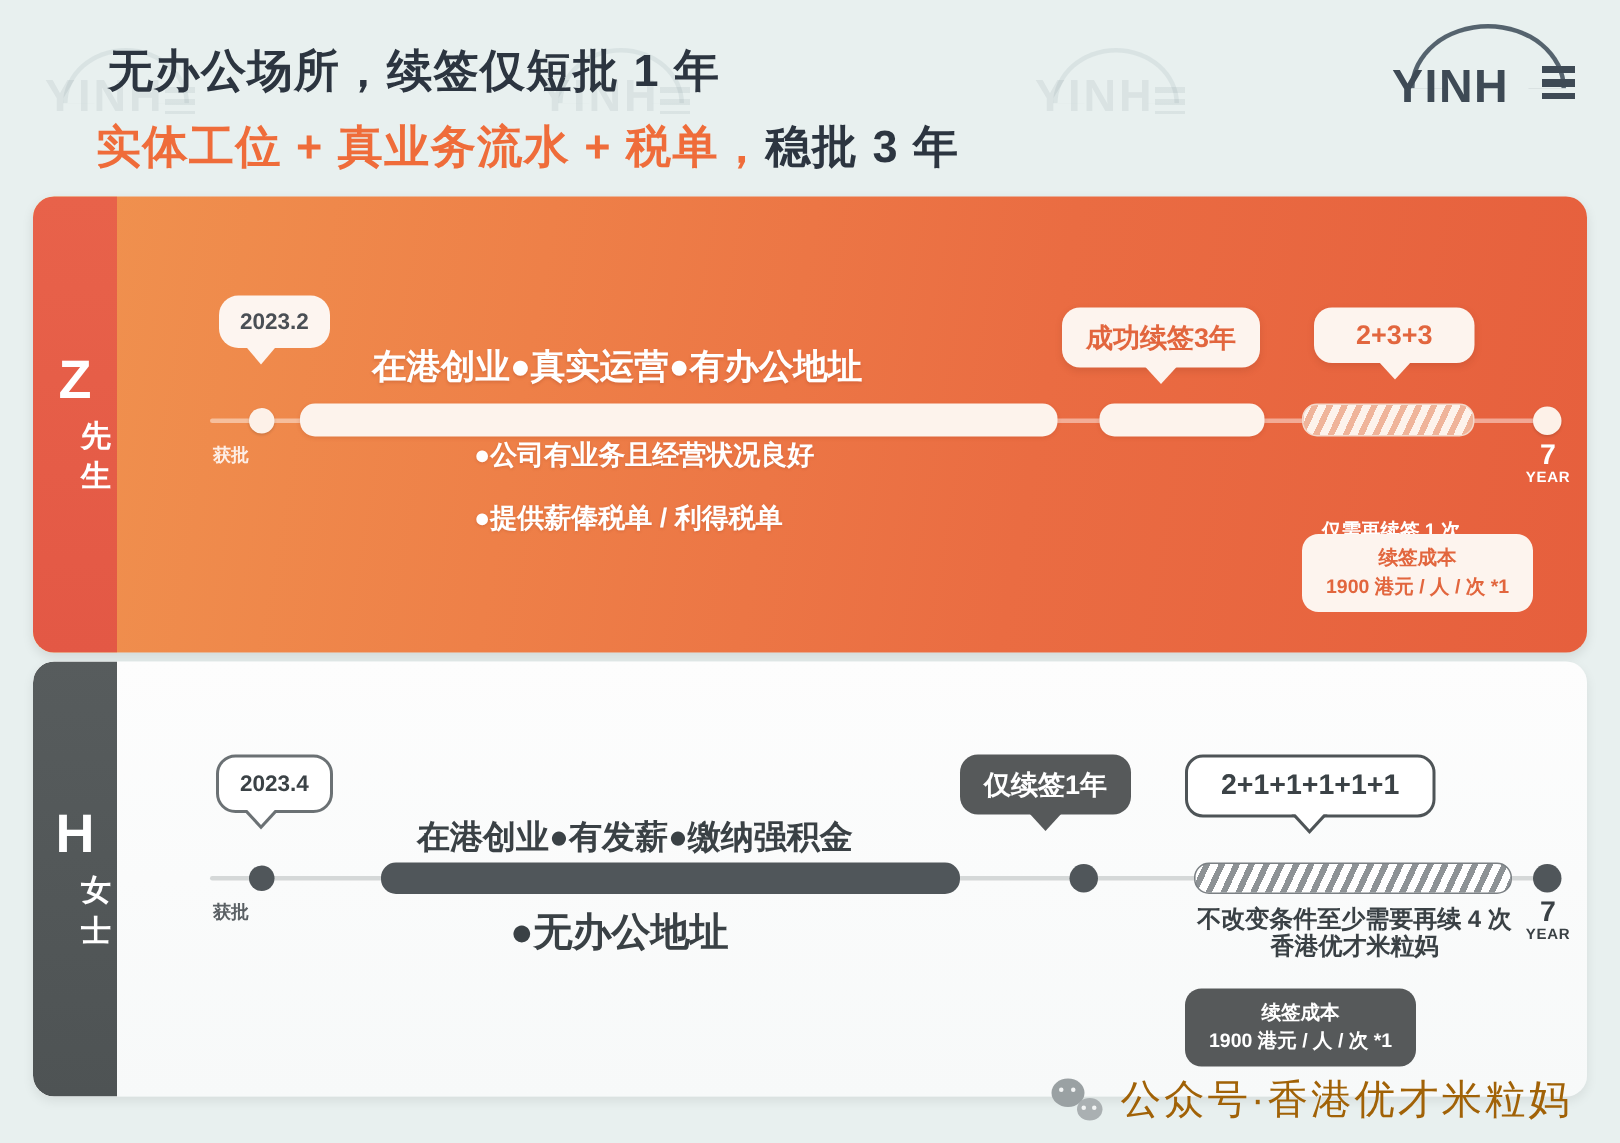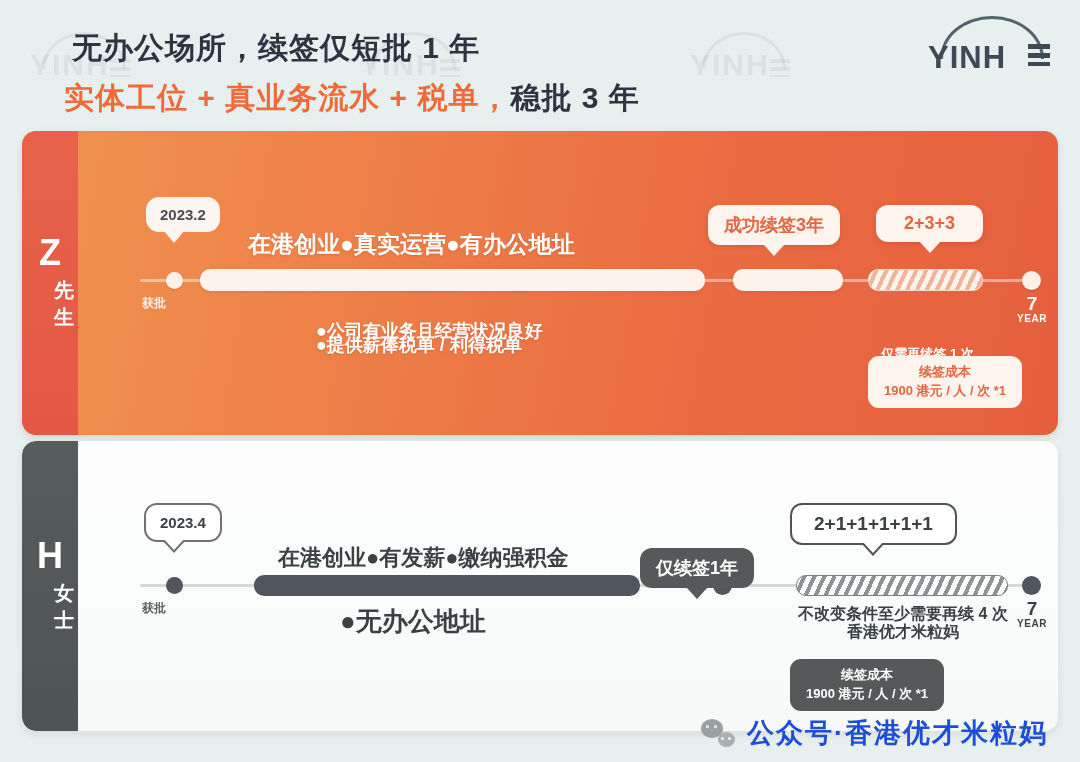--- a/index.html
+++ b/index.html
@@ -254,21 +254,21 @@
     padding-right: 32px; box-sizing: border-box;
   }
   .footer-inner { display: flex; align-items: center; gap: 12px; }
   .wechat-icon { width: 34px; height: 28px; position: relative; }
   .wechat-icon .b1, .wechat-icon .b2 {
     position: absolute; border-radius: 50%; background: #9aa1a3;
   }
   .wechat-icon .b1 { width: 22px; height: 19px; left: 0; top: 0; }
   .wechat-icon .b2 { width: 17px; height: 15px; right: 0; bottom: 0; background:#aab0b2; }
   .wechat-icon .e { position:absolute; width:3px;height:3px;border-radius:50%;background:#f2f4f4;}
-  .footer-text { font-size: 27px; color: #1d4ed8; font-weight: 700; letter-spacing: 2px; }
+  .footer-text { font-size: 27px; color: #a16207; font-weight: 400; letter-spacing: 2px; }
 </style>
 </head>
 <body>
 
 <div class="wm-layer">
   <div class="wm dark" style="left:30px;  top:48px;"><span class="arc"></span>YINH<span class="bar3"></span></div>
   <div class="wm dark" style="left:360px; top:48px;"><span class="arc"></span>YINH<span class="bar3"></span></div>
   <div class="wm dark" style="left:690px; top:48px;"><span class="arc"></span>YINH<span class="bar3"></span></div>
   <div class="wm" style="left:150px; top:215px;"><span class="arc"></span>YINH<span class="bar3"></span></div>
   <div class="wm" style="left:520px; top:215px;"><span class="arc"></span>YINH<span class="bar3"></span></div>
@@ -320,21 +320,21 @@
     <div class="seg hatch-orange" style="left:790px; top:138px; width:115px; height:22px;"></div>
 
     <div class="dot orange" style="left:944px; top:140px; width:19px; height:19px;"></div>
     <div class="endmark white" style="left:928px; top:163px; width:52px;">
       <div class="num">7</div>
       <div class="unit">YEAR</div>
     </div>
 
     <div class="ftext white" style="left:170px; top:98px; font-size:23px;">在港创业●真实运营●有办公地址</div>
 
-    <div class="ftext white" style="left:238px; top:188px; font-size:18px;">●公司有业务且经营状况良好</div>
+    <div class="ftext white" style="left:238px; top:160px; font-size:18px;">●公司有业务且经营状况良好</div>
     <div class="ftext white" style="left:238px; top:202px; font-size:18px;">●提供薪俸税单 / 利得税单</div>
 
     <div class="bubble solid-light" style="left:630px; top:74px;">成功续签3年</div>
 
     <div class="bubble solid-light" style="left:798px; top:74px; padding:8px 28px;">2+3+3</div>
 
     <div class="ftext small-white" style="left:772px; top:166px; width:155px;">仅需再续签 1 次</div>
     <div class="ftext small-white" style="left:772px; top:184px; width:155px;">即可永居</div>
 
     <div class="pill light" style="left:790px; top:225px;">
@@ -370,21 +370,21 @@
     <div class="dot gray" style="left:944px; top:135px; width:19px; height:19px;"></div>
     <div class="endmark dark" style="left:928px; top:158px; width:52px;">
       <div class="num">7</div>
       <div class="unit">YEAR</div>
     </div>
 
     <div class="ftext dark" style="left:262px; top:163px; font-size:26px;">●无办公地址</div>
 
     <div class="ftext dark" style="left:200px; top:102px; font-size:22px;">在港创业●有发薪●缴纳强积金</div>
 
-    <div class="bubble solid-gray" style="left:562px; top:62px;margin-top:45px;">仅续签1年</div>
+    <div class="bubble solid-gray" style="left:562px; top:62px;">仅续签1年</div>
 
     <div class="bubble outline-gray" style="left:712px; top:62px; padding:8px 22px;">2+1+1+1+1+1</div>
 
     <div class="ftext small-dark" style="left:680px; top:162px; width:290px;">不改变条件至少需要再续 4 次</div>
     <div class="ftext small-dark" style="left:680px; top:180px; width:290px;">香港优才米粒妈</div>
 
     <div class="pill dark" style="left:712px; top:218px;">
       <div class="t1">续签成本</div>
       <div class="t2">1900 港元 / 人 / 次 *1</div>
     </div>

